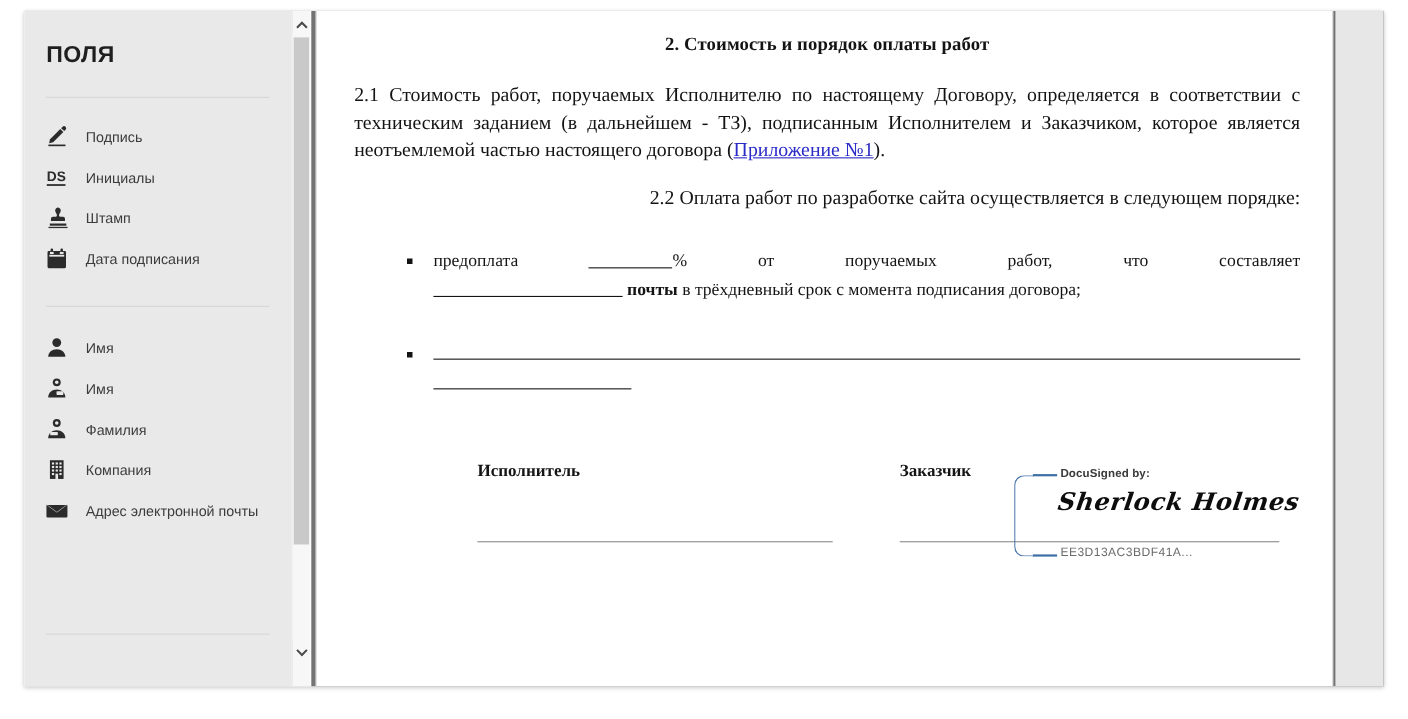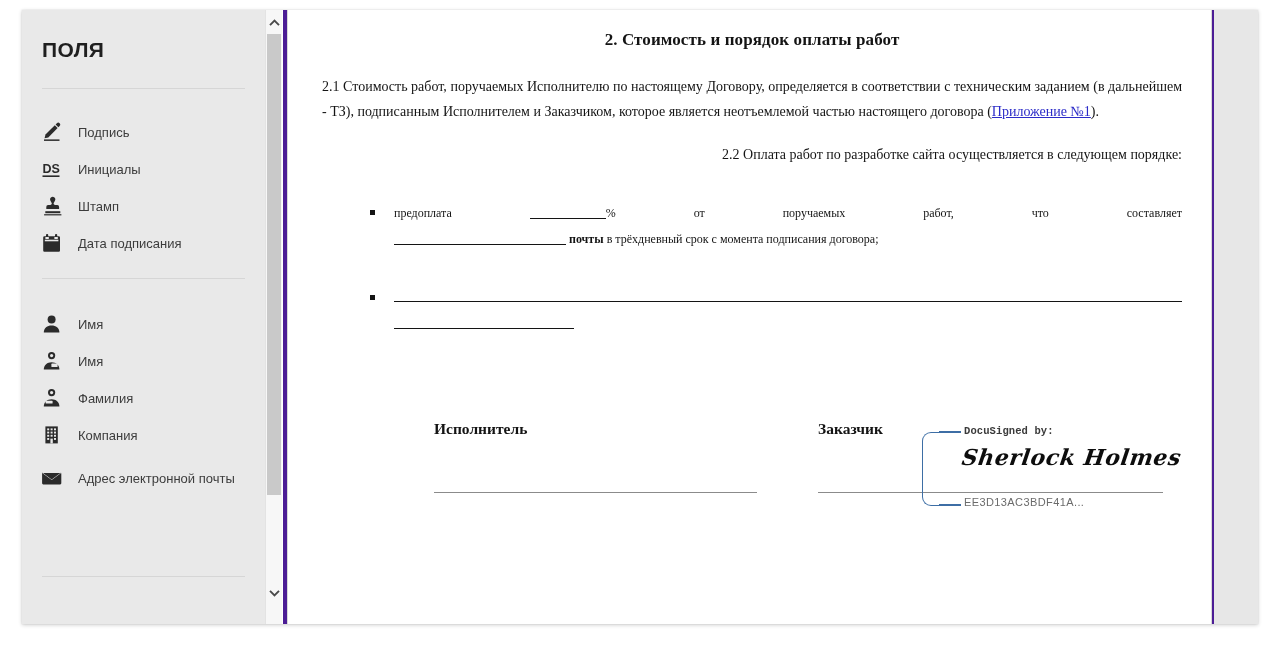--- a/index.html
+++ b/index.html
@@ -61,21 +61,21 @@
     position: absolute;
     left: 0;
     width: 243px;
   }
   .field-list.group-a { top: 104px; }
   .field-list.group-b { top: 296px; }
 
   .field-item {
     position: relative;
     display: flex;
-    align-items: center;
+    align-items: flex-start;
     padding: 0 10px 0 20px;
     height: 37px;
     cursor: pointer;
     user-select: none;
   }
   .field-icon {
     width: 24px;
     min-width: 24px;
     height: 22px;
     margin-right: 12px;
@@ -138,21 +138,21 @@
     cursor: pointer;
   }
 
   
   .doc-scroll {
     position: absolute;
     left: 261px;
     top: 0;
     width: 975px;
     height: 614px;
-    background: #4c1d95;
+    background: #737373;
     overflow: hidden;
   }
   .doc-page {
     position: absolute;
     left: 4px;
     top: 0;
     width: 925px;
     height: 614px;
     background: #ffffff;
     border-left: 1px solid #d8d8d8;
@@ -177,41 +177,41 @@
     color: #141414;
   }
   .doc-heading {
     font-size: 17px;
     font-weight: 700;
     text-align: center;
     margin: 0 0 24px 0;
     letter-spacing: 0.1px;
   }
   .doc-para {
-    font-size: 14px;
+    font-size: 18px;
     line-height: 25px;
     text-align: justify;
     margin: 0 0 16px 0;
   }
   .doc-para.p22 { margin-top: 18px; margin-bottom: 4px; text-align: right;}
   .doc-link {
     color: #2b2bc8;
     text-decoration: underline;
   }
 
   ul.doc-bullets {
     list-style: none;
     margin: 12px 0 0 0;
     padding: 0;
   }
   ul.doc-bullets > li {
     position: relative;
     padding-left: 72px;
     margin-bottom: 22px;
-    font-size: 12px;
+    font-size: 16px;
     line-height: 26px;
     text-align: justify;
     margin-top: 33px;
   }
   ul.doc-bullets > li::before {
     content: "";
     position: absolute;
     left: 48px;
     top: 10px;
     width: 5px;
@@ -315,21 +315,21 @@
     left: 17px;
     top: 78px;
     width: 22px;
     height: 1.6px;
     background: #3d6ea5;
   }
   .ds-label {
     position: absolute;
     left: 42px;
     top: -1px;
-    font-family: Liberation Mono, monospace;
+    font-family: Liberation Sans, sans-serif;
     font-size: 10.5px;
     font-weight: 700;
     color: #3a3a3a;
     letter-spacing: 0.1px;
   }
   .ds-signature {
     position: absolute;
     left: 40px;
     top: 18px;
     font-family: "DejaVu Serif", serif;

